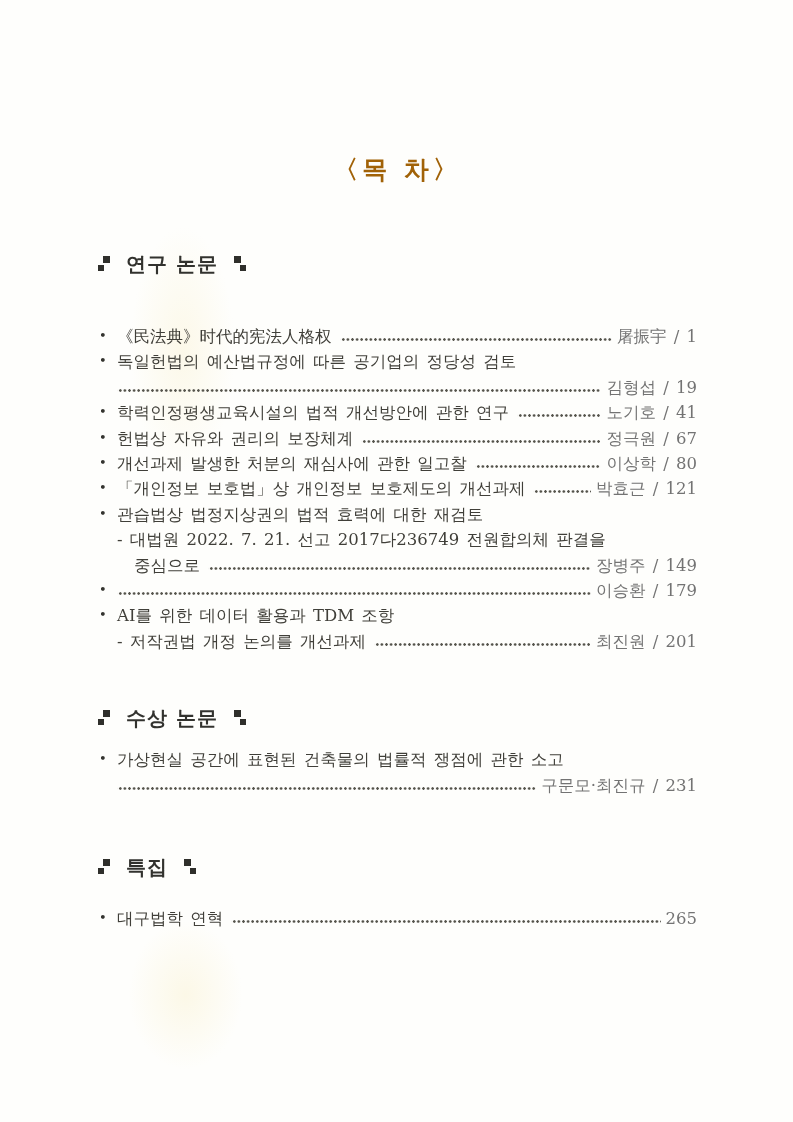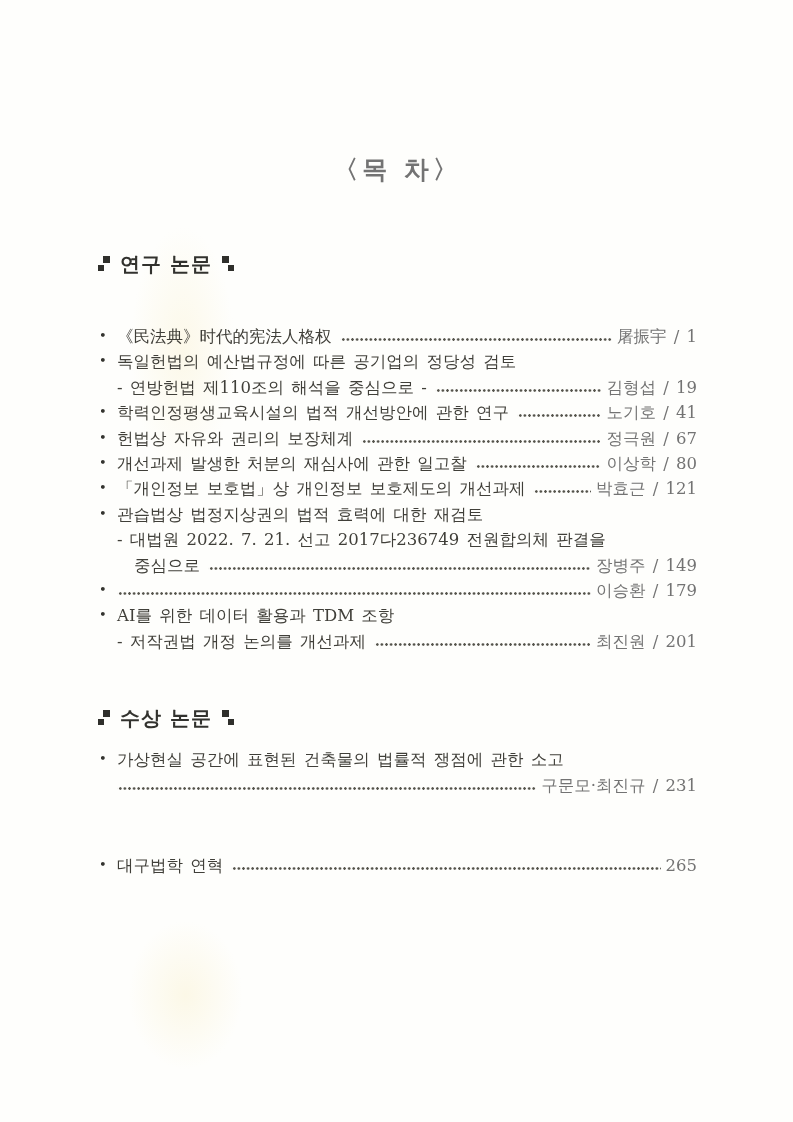--- a/index.html
+++ b/index.html
@@ -24,33 +24,33 @@
     pointer-events: none;
   }
   .content { padding: 153px 96px 0 98px; position: relative; }
 
   .doc-title {
     margin: 0 0 64px 0;
     text-align: center;
     font-size: 25px;
     font-weight: bold;
     letter-spacing: 4px;
-    color: #737373;
+    color: #a16207;
   }
 
   .section-header {
     display: flex; align-items: center;
     font-size: 20px; font-weight: bold;
     letter-spacing: 1px;
     color: #32322e;
     line-height: 28px;
   }
   .orn { display: inline-block; width: 12px; height: 16px; color: #2f2f2b; }
   .orn svg { display: block; }
-  .section-label { margin: 0 10px; }
+  .section-label { margin: 0 16px; }
 
   .sec0 .entries { margin-top: 46px; }
   .sec1 { margin-top: 50px; }
   .sec1 .entries { margin-top: 15px; }
   .sec2 { margin-top: 55px; }
   .sec2 .entries { margin-top: 25px; }
 
   .entries { font-size: 16.5px; color: #403f39; }
   .line {
     display: flex; align-items: baseline;
@@ -110,21 +110,20 @@
                 <span class="leader"></span>
                 <span class="refnum">屠振宇 / 1</span>
               </div>
             </div>
             <div class="entry">
               <div class="line">
                 <span class="bullet">•</span>
                 <span class="txt">독일헌법의 예산법규정에 따른 공기업의 정당성 검토</span>
               </div>
               <div class="line">
-                <span class="txt">- 연방헌법 제110조의 해석을 중심으로 -</span>
                 <span class="leader"></span>
                 <span class="refnum">김형섭 / 19</span>
               </div>
             </div>
             <div class="entry">
               <div class="line">
                 <span class="bullet">•</span>
                 <span class="txt">학력인정평생교육시설의 법적 개선방안에 관한 연구</span>
                 <span class="leader"></span>
                 <span class="refnum">노기호 / 41</span>
@@ -213,20 +212,35 @@
               </div>
               <div class="line">
                 <span class="leader"></span>
                 <span class="refnum">구문모·최진규 / 231</span>
               </div>
             </div>
           </div>
   </div>
 
   <div class="section sec2">
+    <div class="section-header">
+      <span class="orn">
+        <svg viewBox="0 0 12 16" width="12" height="16" fill="currentColor" aria-hidden="true">
+          <rect x="5" y="0" width="7" height="7"></rect>
+          <rect x="0" y="9" width="6" height="6"></rect>
+        </svg>
+      </span>
+      <span class="section-label">특집</span>
+      <span class="orn">
+        <svg viewBox="0 0 12 16" width="12" height="16" fill="currentColor" aria-hidden="true">
+          <rect x="0" y="0" width="7" height="7"></rect>
+          <rect x="6" y="9" width="6" height="6"></rect>
+        </svg>
+      </span>
+    </div>
     <div class="entries">
             <div class="entry">
               <div class="line">
                 <span class="bullet">•</span>
                 <span class="txt">대구법학 연혁</span>
                 <span class="leader"></span>
                 <span class="refnum">265</span>
               </div>
             </div>
           </div>

